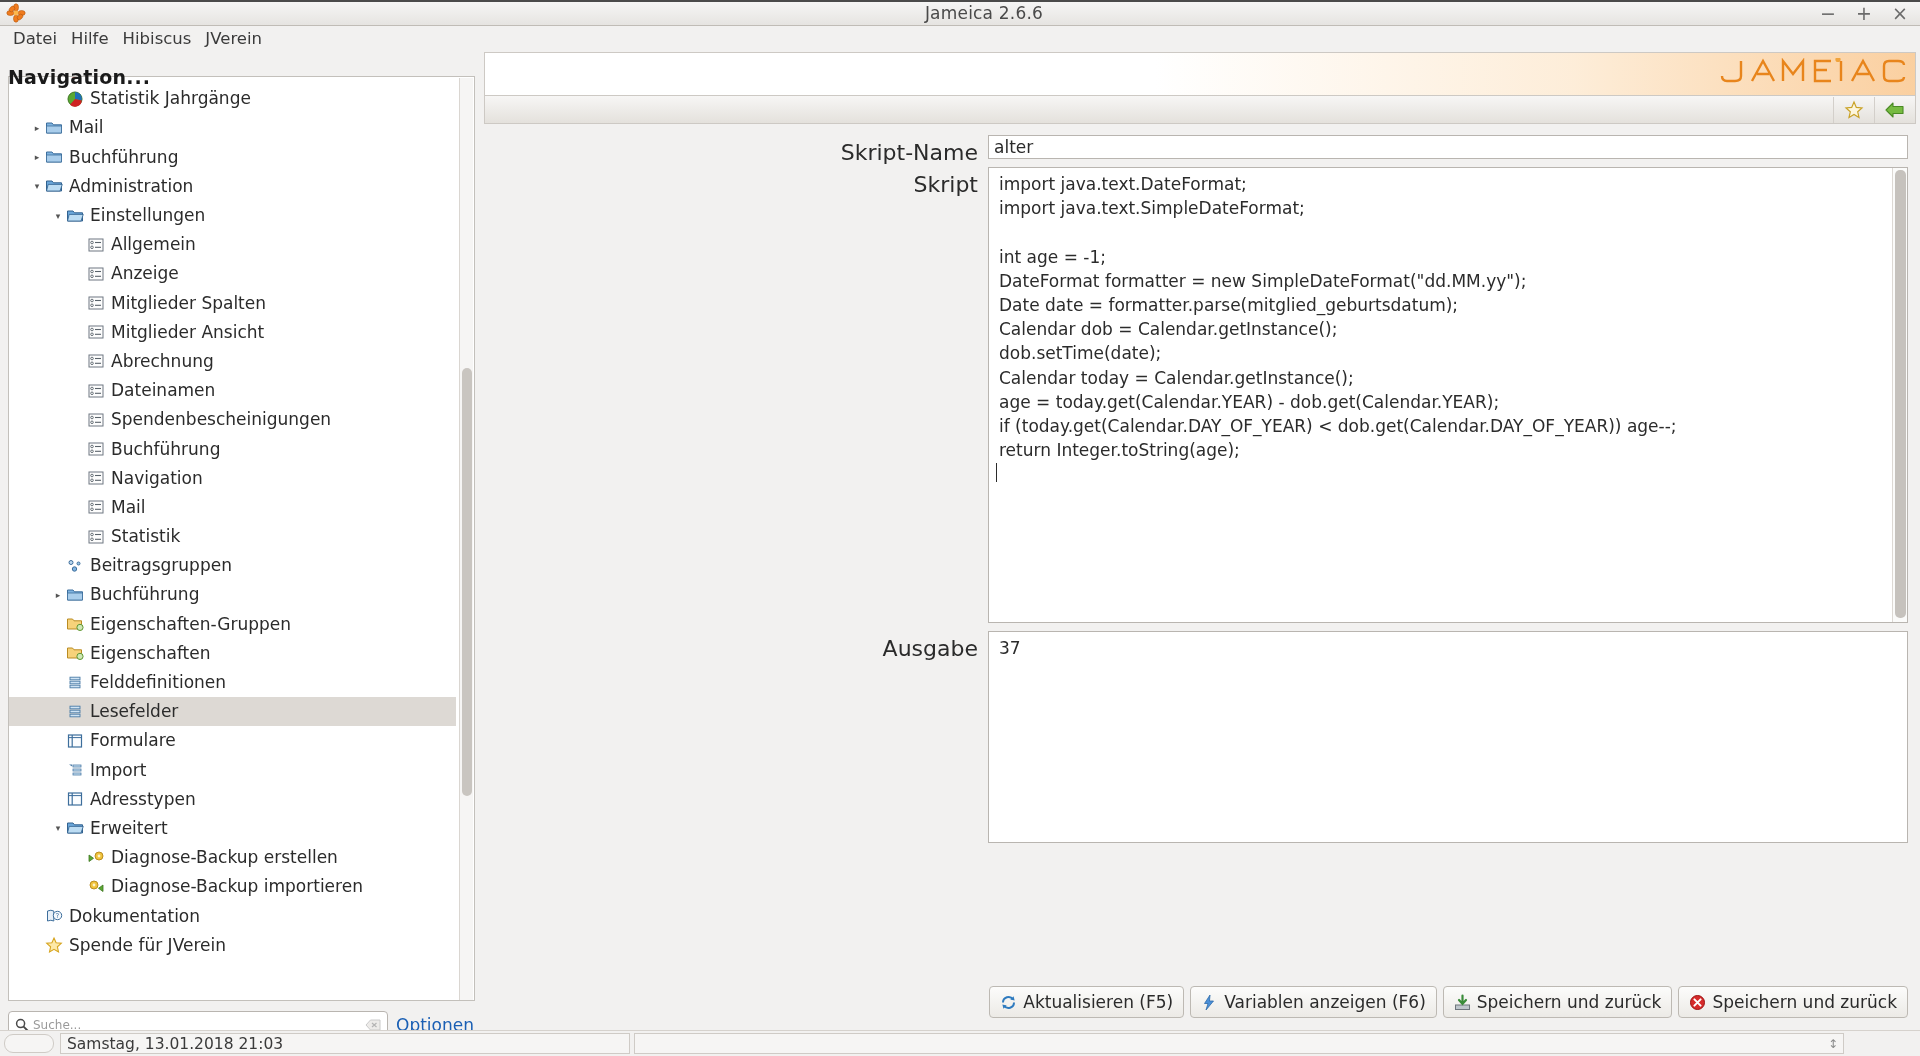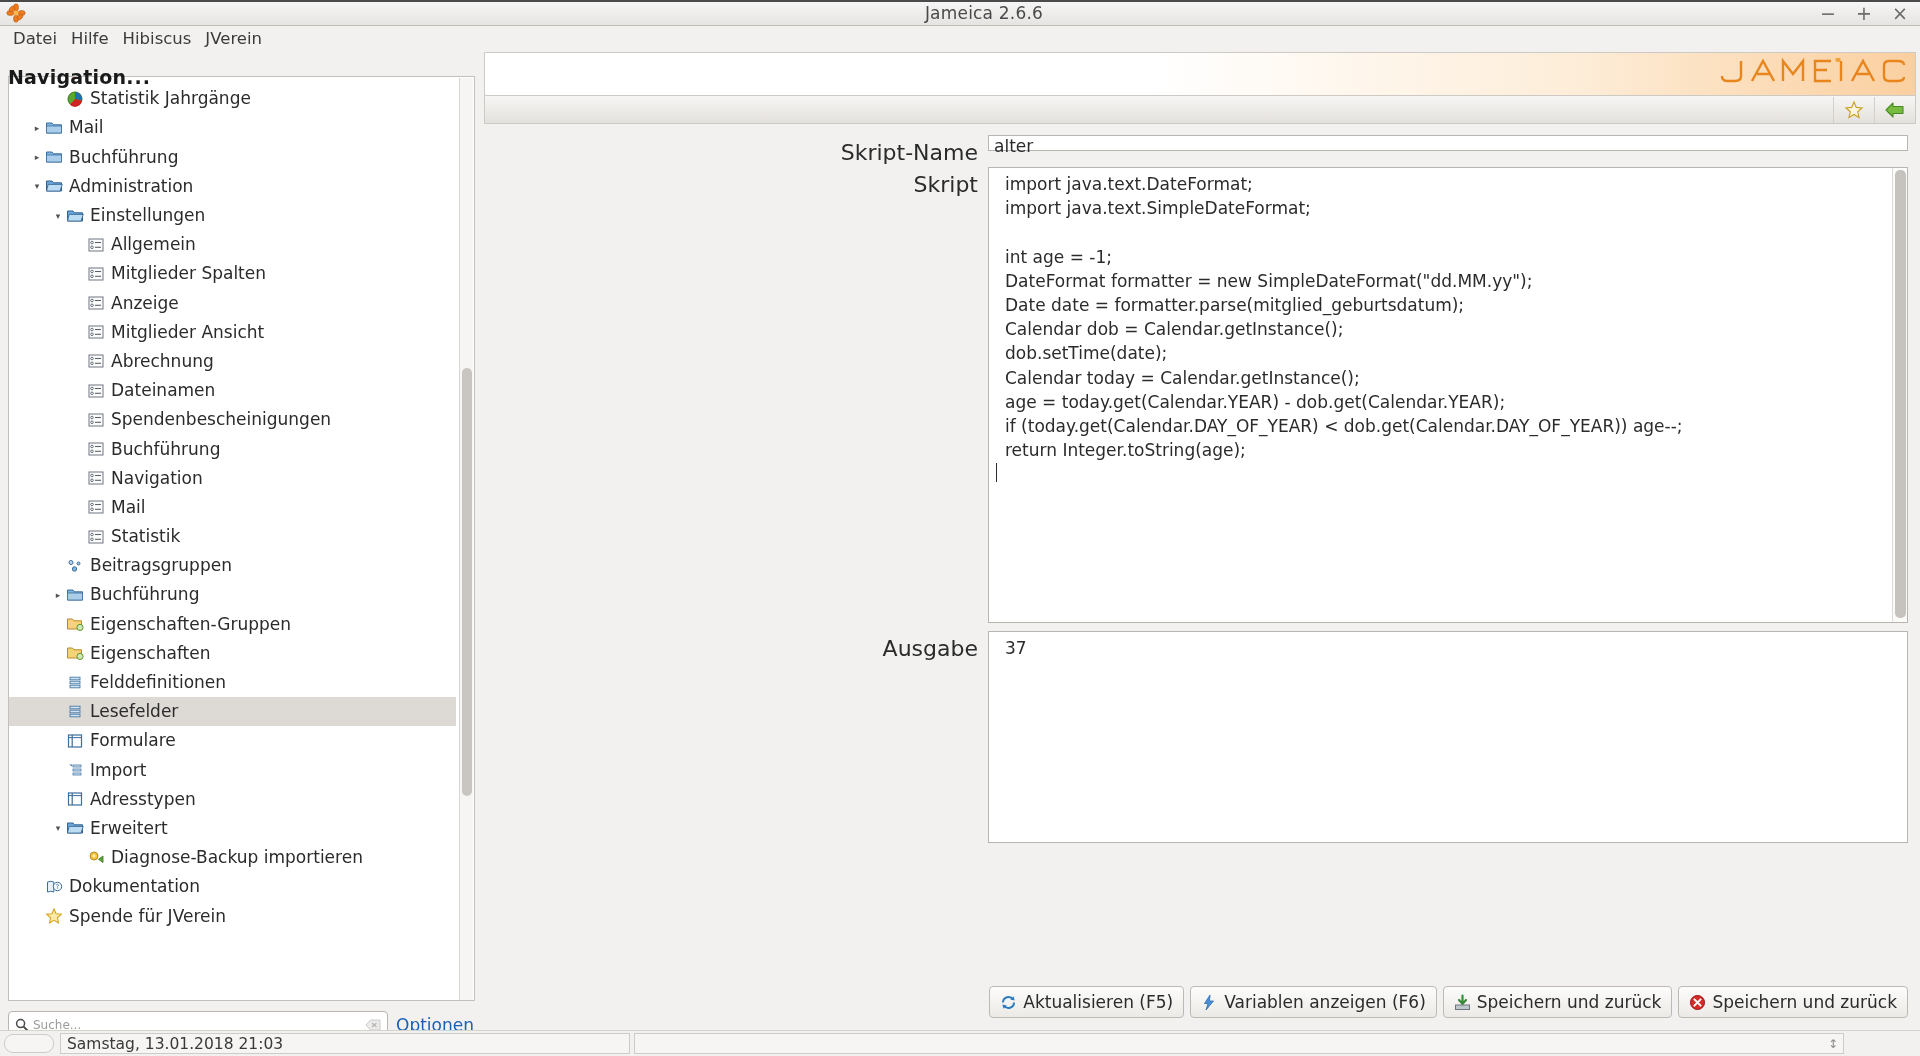--- a/index.html
+++ b/index.html
@@ -147,21 +147,21 @@
   }
   .field-box {
     position: absolute; background: #ffffff; border: 1px solid #b9b5b0;
   }
   .text-input {
     width: 100%; height: 100%; border: none; outline: none; background: transparent;
     font-family: inherit; font-size: 17px; color: #2b2b2b; padding: 0 5px;
   }
   .code-area {
     position: absolute; left: 0; top: 0; width: 100%; height: 100%;
-    padding: 4px 16px; margin: 0; border: none; outline: none; resize: none;
+    padding: 4px 10px; margin: 0; border: none; outline: none; resize: none;
     background: transparent; overflow: hidden; white-space: pre;
     font-family: "DejaVu Sans", "Liberation Sans", sans-serif;
     font-size: 17px; line-height: 24.2px; color: #2b2b2b;
   }
   .caret {
     position: absolute; width: 1px; background: #2b2b2b;
   }
   .vsb {
     position: absolute; width: 15px; background: #fbfbfa; border-left: 1px solid #ddd9d4;
   }
@@ -334,35 +334,35 @@
           <span class="twisty"></span>
           <span class="ticon">
             <svg width="18" height="18" viewBox="0 0 18 18">
               <rect x="2" y="3" width="14" height="12" fill="#fdfdfd" stroke="#6e7781" stroke-width="1"></rect>
                 <circle cx="5" cy="6.5" r="1.3" fill="none" stroke="#5a636b" stroke-width="0.9"></circle>
                 <circle cx="5" cy="11.3" r="1.3" fill="none" stroke="#5a636b" stroke-width="0.9"></circle>
                 <line x1="8" y1="6.5" x2="14" y2="6.5" stroke="#5a636b" stroke-width="1.1"></line>
                 <line x1="8" y1="11.3" x2="14" y2="11.3" stroke="#5a636b" stroke-width="1.1"></line>
             </svg>
           </span>
+          <span class="tlabel">Anzeige</span>
+        </div>
+        <div class="tree-row">
+          <span style="display: inline-block; width: 63px; min-width: 63px;"></span>
+          <span class="twisty"></span>
+          <span class="ticon">
+            <svg width="18" height="18" viewBox="0 0 18 18">
+              <rect x="2" y="3" width="14" height="12" fill="#fdfdfd" stroke="#6e7781" stroke-width="1"></rect>
+                <circle cx="5" cy="6.5" r="1.3" fill="none" stroke="#5a636b" stroke-width="0.9"></circle>
+                <circle cx="5" cy="11.3" r="1.3" fill="none" stroke="#5a636b" stroke-width="0.9"></circle>
+                <line x1="8" y1="6.5" x2="14" y2="6.5" stroke="#5a636b" stroke-width="1.1"></line>
+                <line x1="8" y1="11.3" x2="14" y2="11.3" stroke="#5a636b" stroke-width="1.1"></line>
+            </svg>
+          </span>
           <span class="tlabel">Mitglieder Spalten</span>
-        </div>
-        <div class="tree-row">
-          <span style="display: inline-block; width: 63px; min-width: 63px;"></span>
-          <span class="twisty"></span>
-          <span class="ticon">
-            <svg width="18" height="18" viewBox="0 0 18 18">
-              <rect x="2" y="3" width="14" height="12" fill="#fdfdfd" stroke="#6e7781" stroke-width="1"></rect>
-                <circle cx="5" cy="6.5" r="1.3" fill="none" stroke="#5a636b" stroke-width="0.9"></circle>
-                <circle cx="5" cy="11.3" r="1.3" fill="none" stroke="#5a636b" stroke-width="0.9"></circle>
-                <line x1="8" y1="6.5" x2="14" y2="6.5" stroke="#5a636b" stroke-width="1.1"></line>
-                <line x1="8" y1="11.3" x2="14" y2="11.3" stroke="#5a636b" stroke-width="1.1"></line>
-            </svg>
-          </span>
-          <span class="tlabel">Anzeige</span>
         </div>
         <div class="tree-row">
           <span style="display: inline-block; width: 63px; min-width: 63px;"></span>
           <span class="twisty"></span>
           <span class="ticon">
             <svg width="18" height="18" viewBox="0 0 18 18">
               <rect x="2" y="3" width="14" height="12" fill="#fdfdfd" stroke="#6e7781" stroke-width="1"></rect>
                 <circle cx="5" cy="6.5" r="1.3" fill="none" stroke="#5a636b" stroke-width="0.9"></circle>
                 <circle cx="5" cy="11.3" r="1.3" fill="none" stroke="#5a636b" stroke-width="0.9"></circle>
                 <line x1="8" y1="6.5" x2="14" y2="6.5" stroke="#5a636b" stroke-width="1.1"></line>
@@ -578,20 +578,32 @@
         <div class="tree-row">
           <span style="display: inline-block; width: 42px; min-width: 42px;"></span>
           <span class="twisty">▾</span>
           <span class="ticon">
             <svg width="18" height="18" viewBox="0 0 18 18">
               <path d="M1.5 4 L7 4 L8.5 5.8 L16.5 5.8 L16.5 14 L1.5 14 Z" fill="#6ba7da" stroke="#32628f" stroke-width="1"></path>
                 <path d="M3.2 7.4 L17.3 7.4 L15 14 L1.5 14 Z" fill="#bcdcf3" stroke="#32628f" stroke-width="0.8"></path>
             </svg>
           </span>
           <span class="tlabel">Erweitert</span>
+        </div>
+        <div class="tree-row">
+          <span style="display: inline-block; width: 63px; min-width: 63px;"></span>
+          <span class="twisty"></span>
+          <span class="ticon">
+            <svg width="18" height="18" viewBox="0 0 18 18">
+              <polygon points="2,6 2,12.5 6.5,9.3" fill="#5aa832" stroke="#3c7520" stroke-width="0.8"></polygon>
+                <circle cx="12" cy="7" r="4" fill="#f0c33c" stroke="#b5871a" stroke-width="0.9"></circle>
+                <circle cx="12" cy="7" r="1.4" fill="#fff3c9"></circle>
+            </svg>
+          </span>
+          <span class="tlabel">Diagnose-Backup erstellen</span>
         </div>
         <div class="tree-row">
           <span style="display: inline-block; width: 63px; min-width: 63px;"></span>
           <span class="twisty"></span>
           <span class="ticon">
             <svg width="18" height="18" viewBox="0 0 18 18">
               <circle cx="7" cy="7" r="4" fill="#f0c33c" stroke="#b5871a" stroke-width="0.9"></circle>
                 <circle cx="7" cy="7" r="1.4" fill="#fff3c9"></circle>
                 <polygon points="16,7 16,13.5 11.5,10.3" fill="#5aa832" stroke="#3c7520" stroke-width="0.8"></polygon>
             </svg>
@@ -677,21 +689,21 @@
     <div class="tb-btn">
       <svg width="22" height="20" viewBox="0 0 22 20">
         <path d="M9 3 L2 10 L9 17 L9 13.5 L19 13.5 L19 6.5 L9 6.5 Z" fill="#77bb41" stroke="#4a8a24" stroke-width="1.1" stroke-linejoin="round"></path>
       </svg>
     </div>
   </div>
 
   <div class="form-area">
 
     <div class="row-label" style="left:0; top:12px; width:498px;">Skript-Name</div>
-    <div class="field-box" style="left:508px; top:7px; width:920px; height:16px;">
+    <div class="field-box" style="left:508px; top:7px; width:920px; height:24px;">
       <input class="text-input" type="text" id="script-name-input" value="alter" style="">
     </div>
 
     <div class="row-label" style="left:0; top:44px; width:498px;">Skript</div>
     <div class="field-box" style="left:508px; top:39px; width:920px; height:456px;">
       <textarea class="code-area" id="script-code" spellcheck="false" style="">import java.text.DateFormat;
 import java.text.SimpleDateFormat;
 
 int age = -1;
 DateFormat formatter = new SimpleDateFormat("dd.MM.yy");

